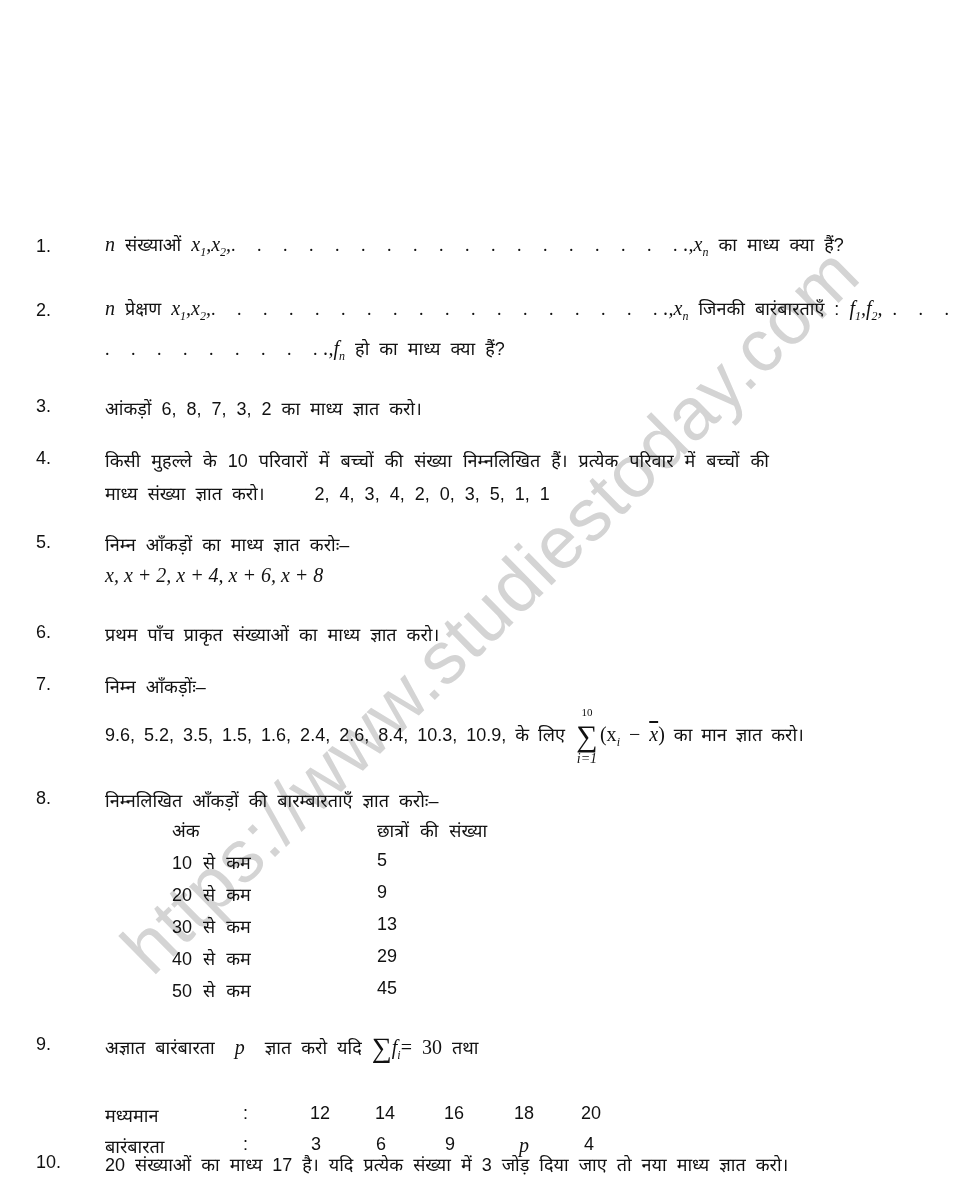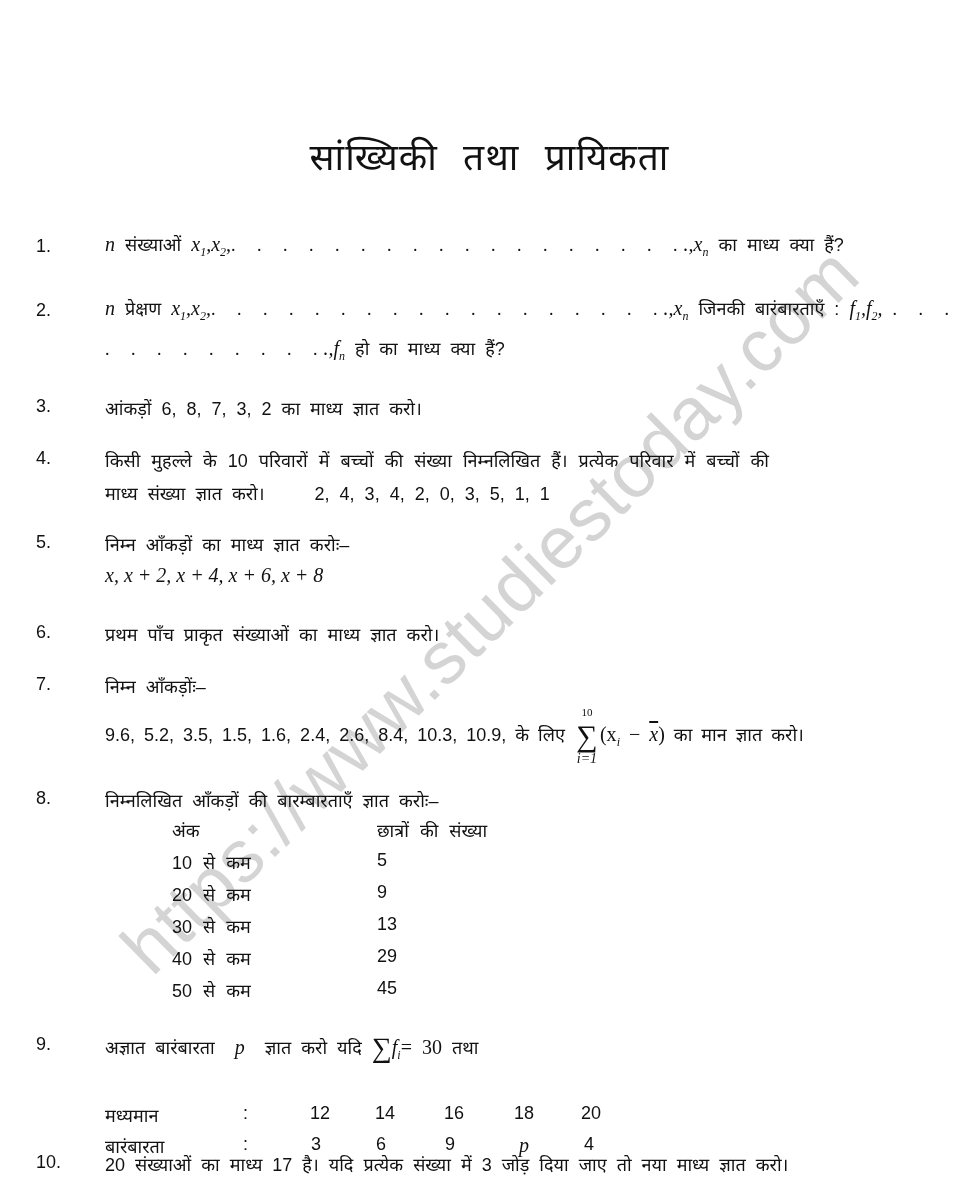--- a/index.html
+++ b/index.html
@@ -43,21 +43,20 @@
     }
     .content { position: absolute; left: 0; top: 0; width: 979px; height: 1200px; z-index: 1; }
   </style>
 </head>
 <body>
 
 <div class="page">
   <div class="watermark">https://www.studiestoday.com</div>
 
   <div class="content">
-    <div class="title">सांख्यिकी तथा प्रायिकता</div>
 
     <div class="q" style="top:232px;">
       <span class="qnum" style="top:4px;">1.</span>
       <span class="qline">
         <span class="math">n</span>
         <span>संख्याओं</span>
         <span class="math"><span>x</span><sub>1</sub>,<span>x</span><sub>2</sub>,</span><span class="dots">. . . . . . . . . . . . . . . . . .</span><span class="math">.,<span>x</span><sub>n</sub></span>
         <span>का माध्य क्या हैं?</span>
       </span>
     </div>

